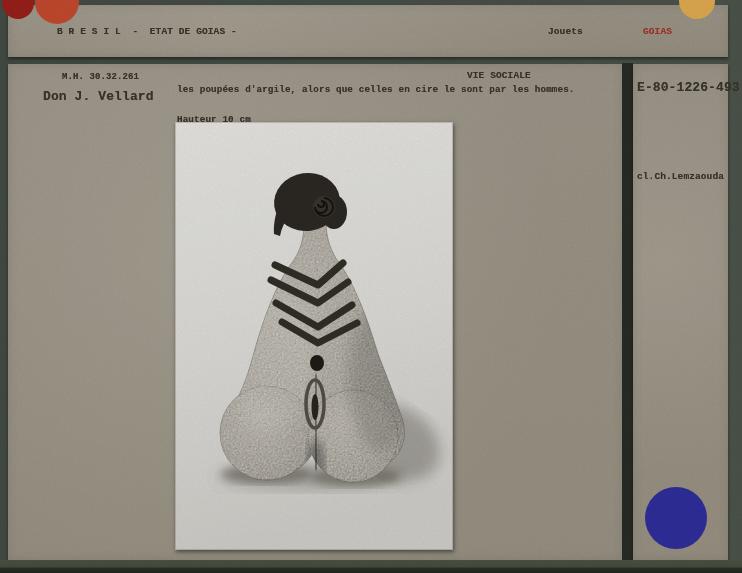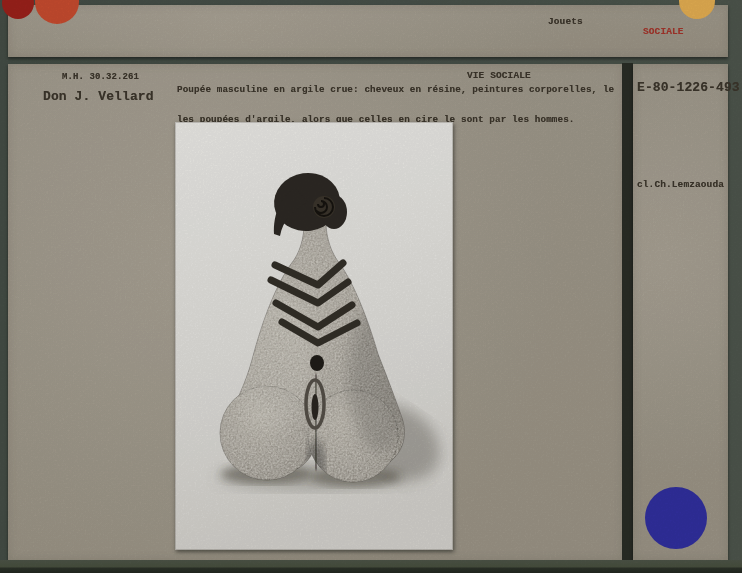--- a/index.html
+++ b/index.html
@@ -48,35 +48,35 @@
   <div class="panel main"></div>
   <div class="divider"></div>
   <div class="panel right"></div>
   <div class="bottom-band"></div>
 
   <div class="circle c-darkred"></div>
   <div class="circle c-orange"></div>
   <div class="circle c-yellow"></div>
   <div class="circle c-blue"></div>
 
+  <div class="type" style="left:57px;top:27px;">B R E S I L  -  ETAT DE GOIAS -</div>
   <div class="type" style="left:467px;top:27px;margin-top:44px;">VIE SOCIALE</div>
-  <div class="type" style="left:548px;top:17px;">Jouets</div>
-  <div class="type red" style="left:643px;top:27px;">SOCIALE</div>
+  <div class="type" style="left:548px;top:27px;">Jouets</div>
+  <div class="type red" style="left:643px;top:27px;">GOIAS</div>
 
   <div class="type" style="left:36px;top:72px;font-size:9px;padding-left:26px;">M.H. 30.32.261</div>
   <div class="type" style="left:43px;top:92px;font-size:13px;">Don J. Vellard</div>
 
   <div class="type desc">
-    <div>Poupée masculine en argile crue: cheveux en résine, peintures corporelles, le</div>
     <div>les poupées d'argile, alors que celles en cire le sont par les hommes.</div>
     <div>Hauteur 10 cm</div>
   </div>
 
   <div class="type" style="left:637px;top:83px;font-size:13px;">E-80-1226-493</div>
-  <div class="type" style="left:637px;top:180px;">cl.Ch.Lemzaouda</div>
+  <div class="type" style="left:637px;top:172px;">cl.Ch.Lemzaouda</div>
 
   <div class="photo">
     <svg width="278" height="428" viewBox="0 0 278 428" xmlns="http://www.w3.org/2000/svg">
       <defs>
         <linearGradient id="pbg" x1="0" y1="0" x2="0.15" y2="1">
           <stop offset="0" stop-color="#edecE8"></stop>
           <stop offset="0.55" stop-color="#e2e1dd"></stop>
           <stop offset="1" stop-color="#d5d3ce"></stop>
         </linearGradient>
         <radialGradient id="bodyGrad" cx="0.38" cy="0.35" r="0.85">

